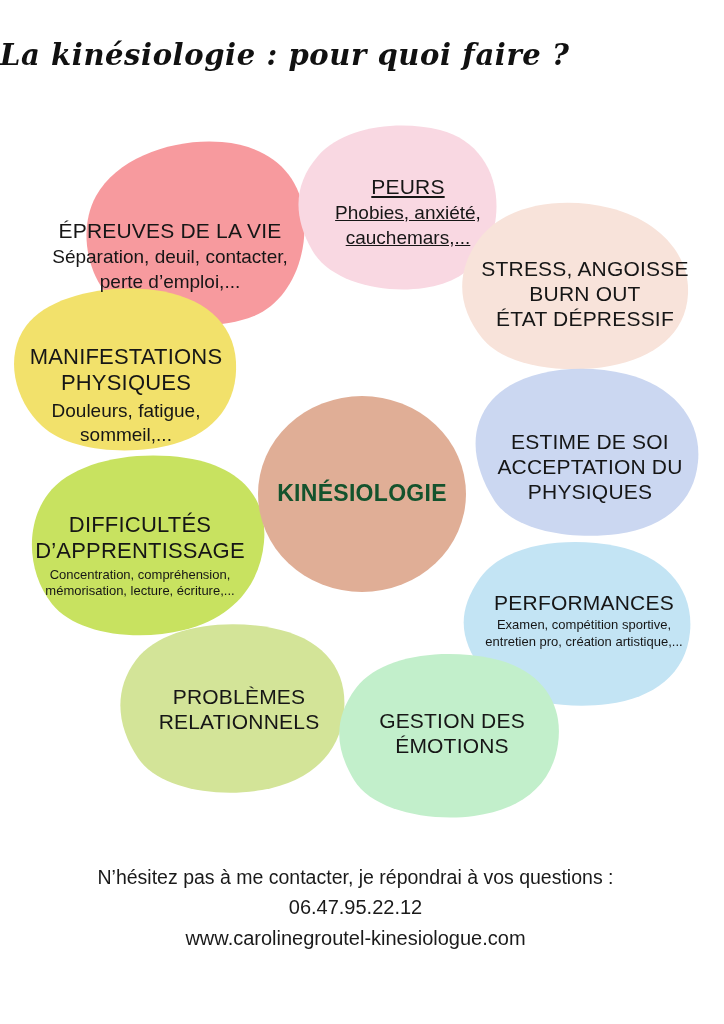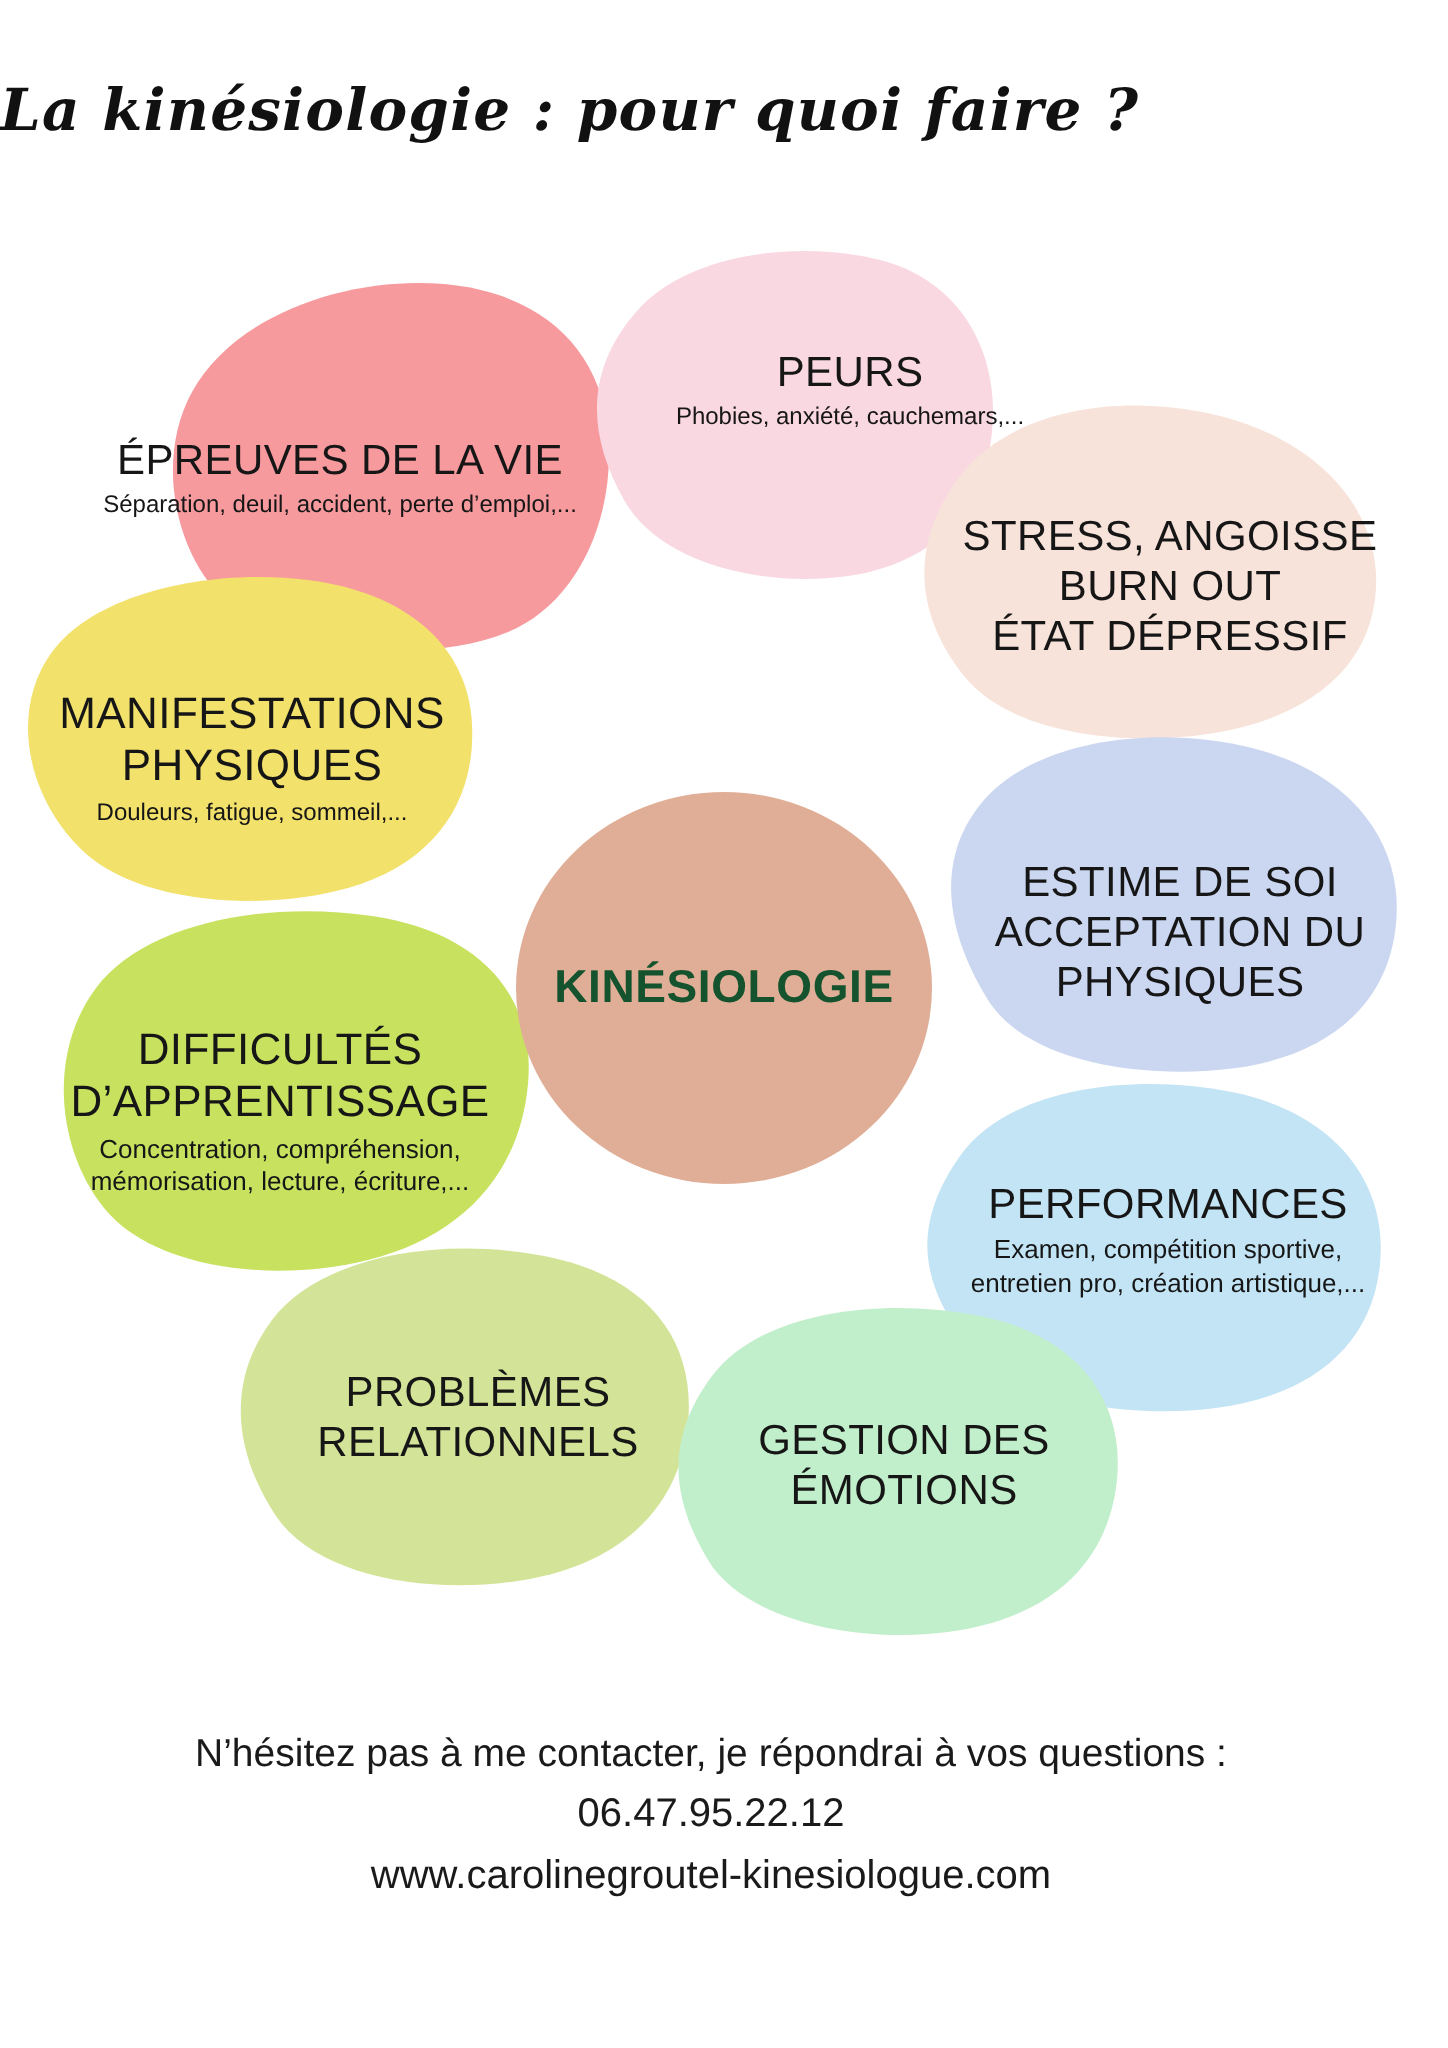--- a/index.html
+++ b/index.html
@@ -65,29 +65,29 @@
   }
   .bubble-title {
     display: block;
     font-size: 21px;
     font-weight: 400;
     letter-spacing: 0.2px;
     line-height: 1.2;
   }
   .bubble-sub {
     display: block;
-    font-size: 12px;
+    font-size: 19px;
     font-weight: 400;
     line-height: 1.28;
     margin-top: 2px;
   }
 
   
   #txt-epreuves   { left: 36px;  top: 118px; width: 268px; }
-  #txt-peurs      { left: 335px; top: 74px;  width: 180px; }
+  #txt-peurs      { left: 318px; top: 74px;  width: 180px; text-decoration: underline; }
   #txt-stress     { left: 468px; top: 156px; width: 234px; }
   #txt-manif      { left: 8px;   top: 244px; width: 236px; }
   #txt-estime     { left: 484px; top: 329px; width: 212px; }
   #txt-difficult  { left: 18px;  top: 412px; width: 244px; }
   #txt-perform    { left: 472px; top: 490px; width: 224px; }
   #txt-problemes  { left: 136px; top: 584px; width: 206px; }
   #txt-gestion    { left: 352px; top: 608px; width: 200px; }
 
   #txt-stress .bubble-title,
   #txt-estime .bubble-title,
@@ -167,21 +167,21 @@
                C214 698 158 688 138 658 C118 628 112 592 136 560 Z"></path>
 
       <path fill="#C2EFCB" d="M356 588 C380 556 440 548 490 558 C540 568 564 602 558 644 C552 686 520 710 474 716
                C428 722 372 710 354 680 C336 650 332 620 356 588 Z"></path>
 
       <ellipse cx="362" cy="394" rx="104" ry="98" fill="#E0AE96"></ellipse>
     </svg>
 
     <div class="bubble-text" id="txt-epreuves">
       <span class="bubble-title">ÉPREUVES DE LA VIE</span>
-      <span class="bubble-sub">Séparation, deuil, accident, perte d’emploi,...</span>
+      <span class="bubble-sub">Séparation, deuil, contacter, perte d’emploi,...</span>
     </div>
 
     <div class="bubble-text" id="txt-peurs">
       <span class="bubble-title">PEURS</span>
       <span class="bubble-sub">Phobies, anxiété, cauchemars,...</span>
     </div>
 
     <div class="bubble-text" id="txt-stress">
       <span class="bubble-title">STRESS, ANGOISSE</span>
       <span class="bubble-title">BURN OUT</span>

